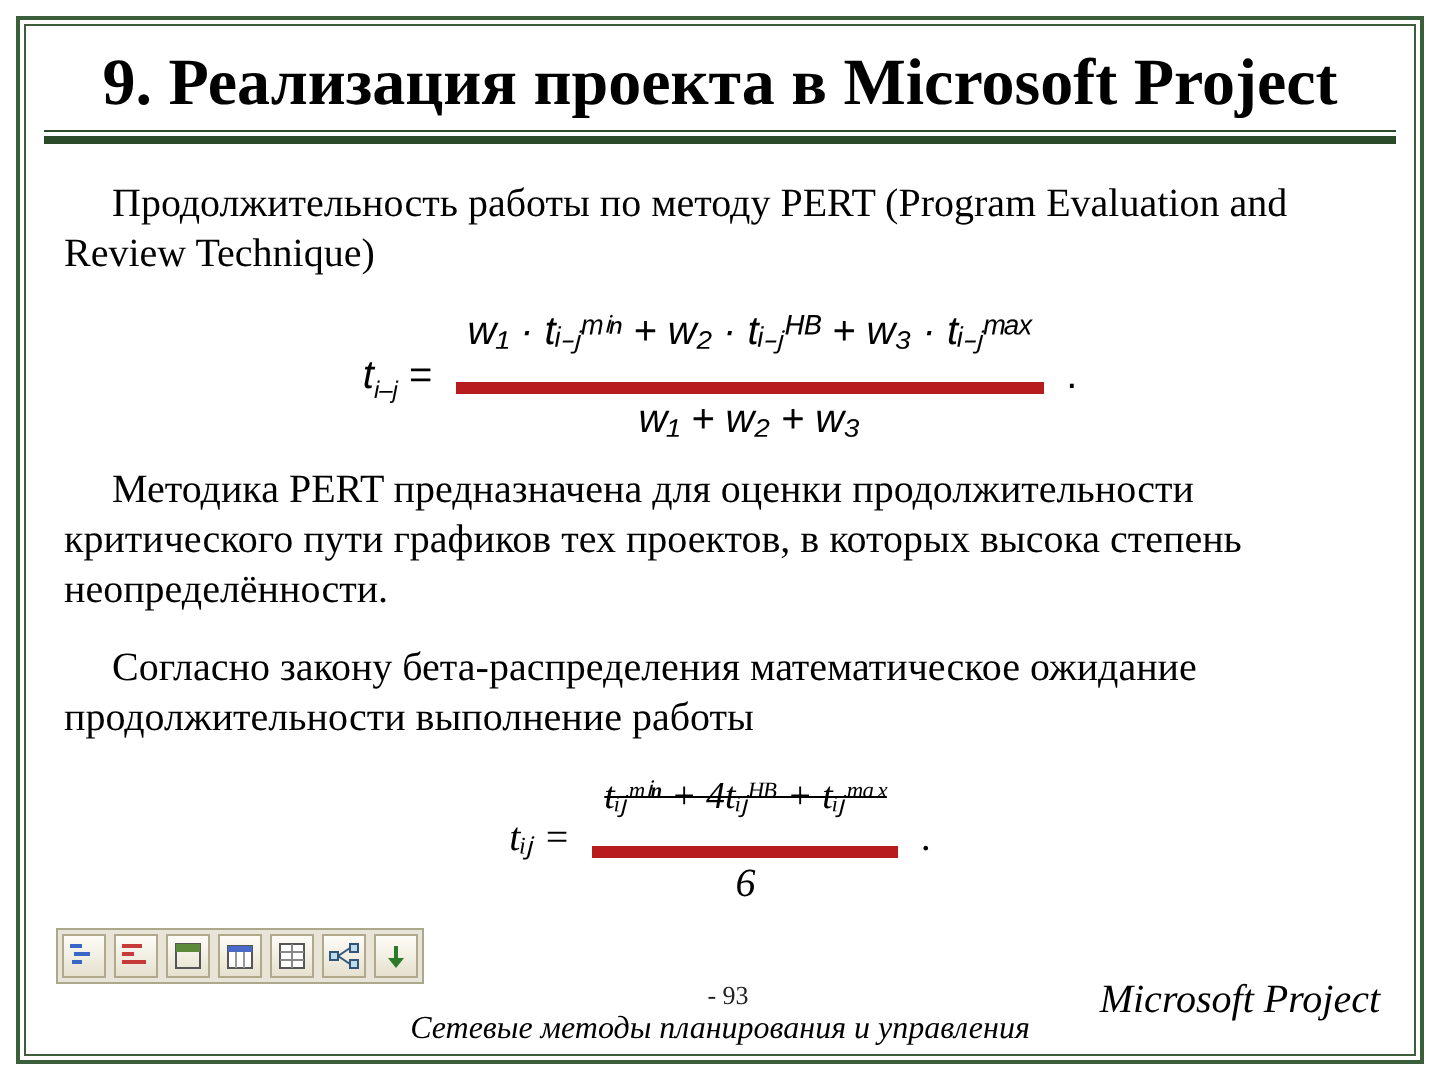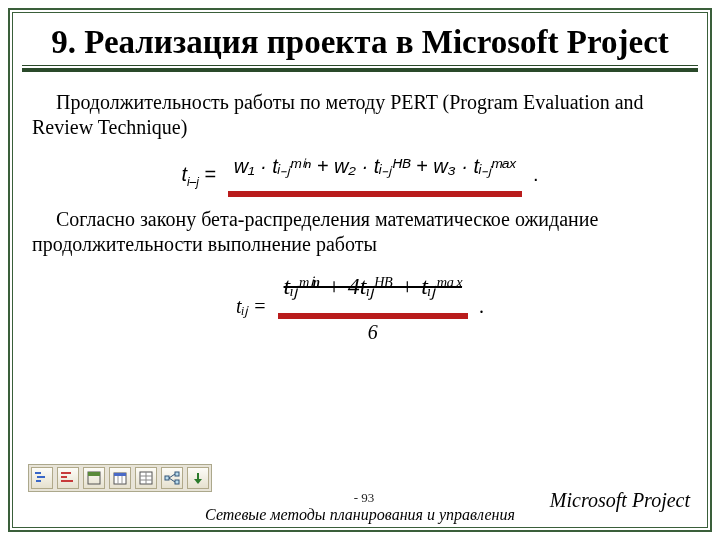--- a/index.html
+++ b/index.html
@@ -69,21 +69,21 @@
   .sub { font-size: 12px; vertical-align: sub; font-style: italic; }
   .it { font-style: italic; }
 
   .formula2 {
     text-align: center;
     margin: 8px 0 6px 0;
   }
   .f2-wrap {
     display: inline-block;
     font-family: "Times New Roman", serif;
-    font-size: 24px;
+    font-size: 19px;
     font-style: italic;
     text-decoration: line-through;
     letter-spacing: 0px;
   }
 
   .toolbar {
     position: absolute;
     bottom: 48px;
     left: 28px;
     display: flex;
@@ -146,24 +146,26 @@
 <div class="underline"></div>
 
 <div class="content">
   <div class="para">Продолжительность работы по методу PERT (Program Evaluation and Review Technique)</div>
 
   <div class="formula1">
     <span class="it">t</span><span class="sub">i–j</span>
     <span>=</span>
     <span class="fraction">
       <span class="num it">w₁ · tᵢ₋ⱼᵐⁱⁿ + w₂ · tᵢ₋ⱼᴴᴮ + w₃ · tᵢ₋ⱼᵐᵃˣ</span>
+      <span class="den it">w₁ + w₂ + w₃</span>
     </span>
     <span>.</span>
   </div>
 
+  <div class="para">Методика PERT предназначена для оценки продолжительности критического пути графиков тех проектов, в которых высока степень неопределённости.</div>
   <div class="para">Согласно закону бета-распределения математическое ожидание продолжительности выполнение работы</div>
 
   <div class="formula2">
     <span class="it">tᵢⱼ =</span>
     <span class="fraction">
       <span class="num"><span class="f2-wrap">tᵢⱼᵐⁱⁿ + 4tᵢⱼᴴᴮ + tᵢⱼᵐᵃˣ</span></span>
       <span class="den it">6</span>
     </span>
     <span>.</span>
   </div>

